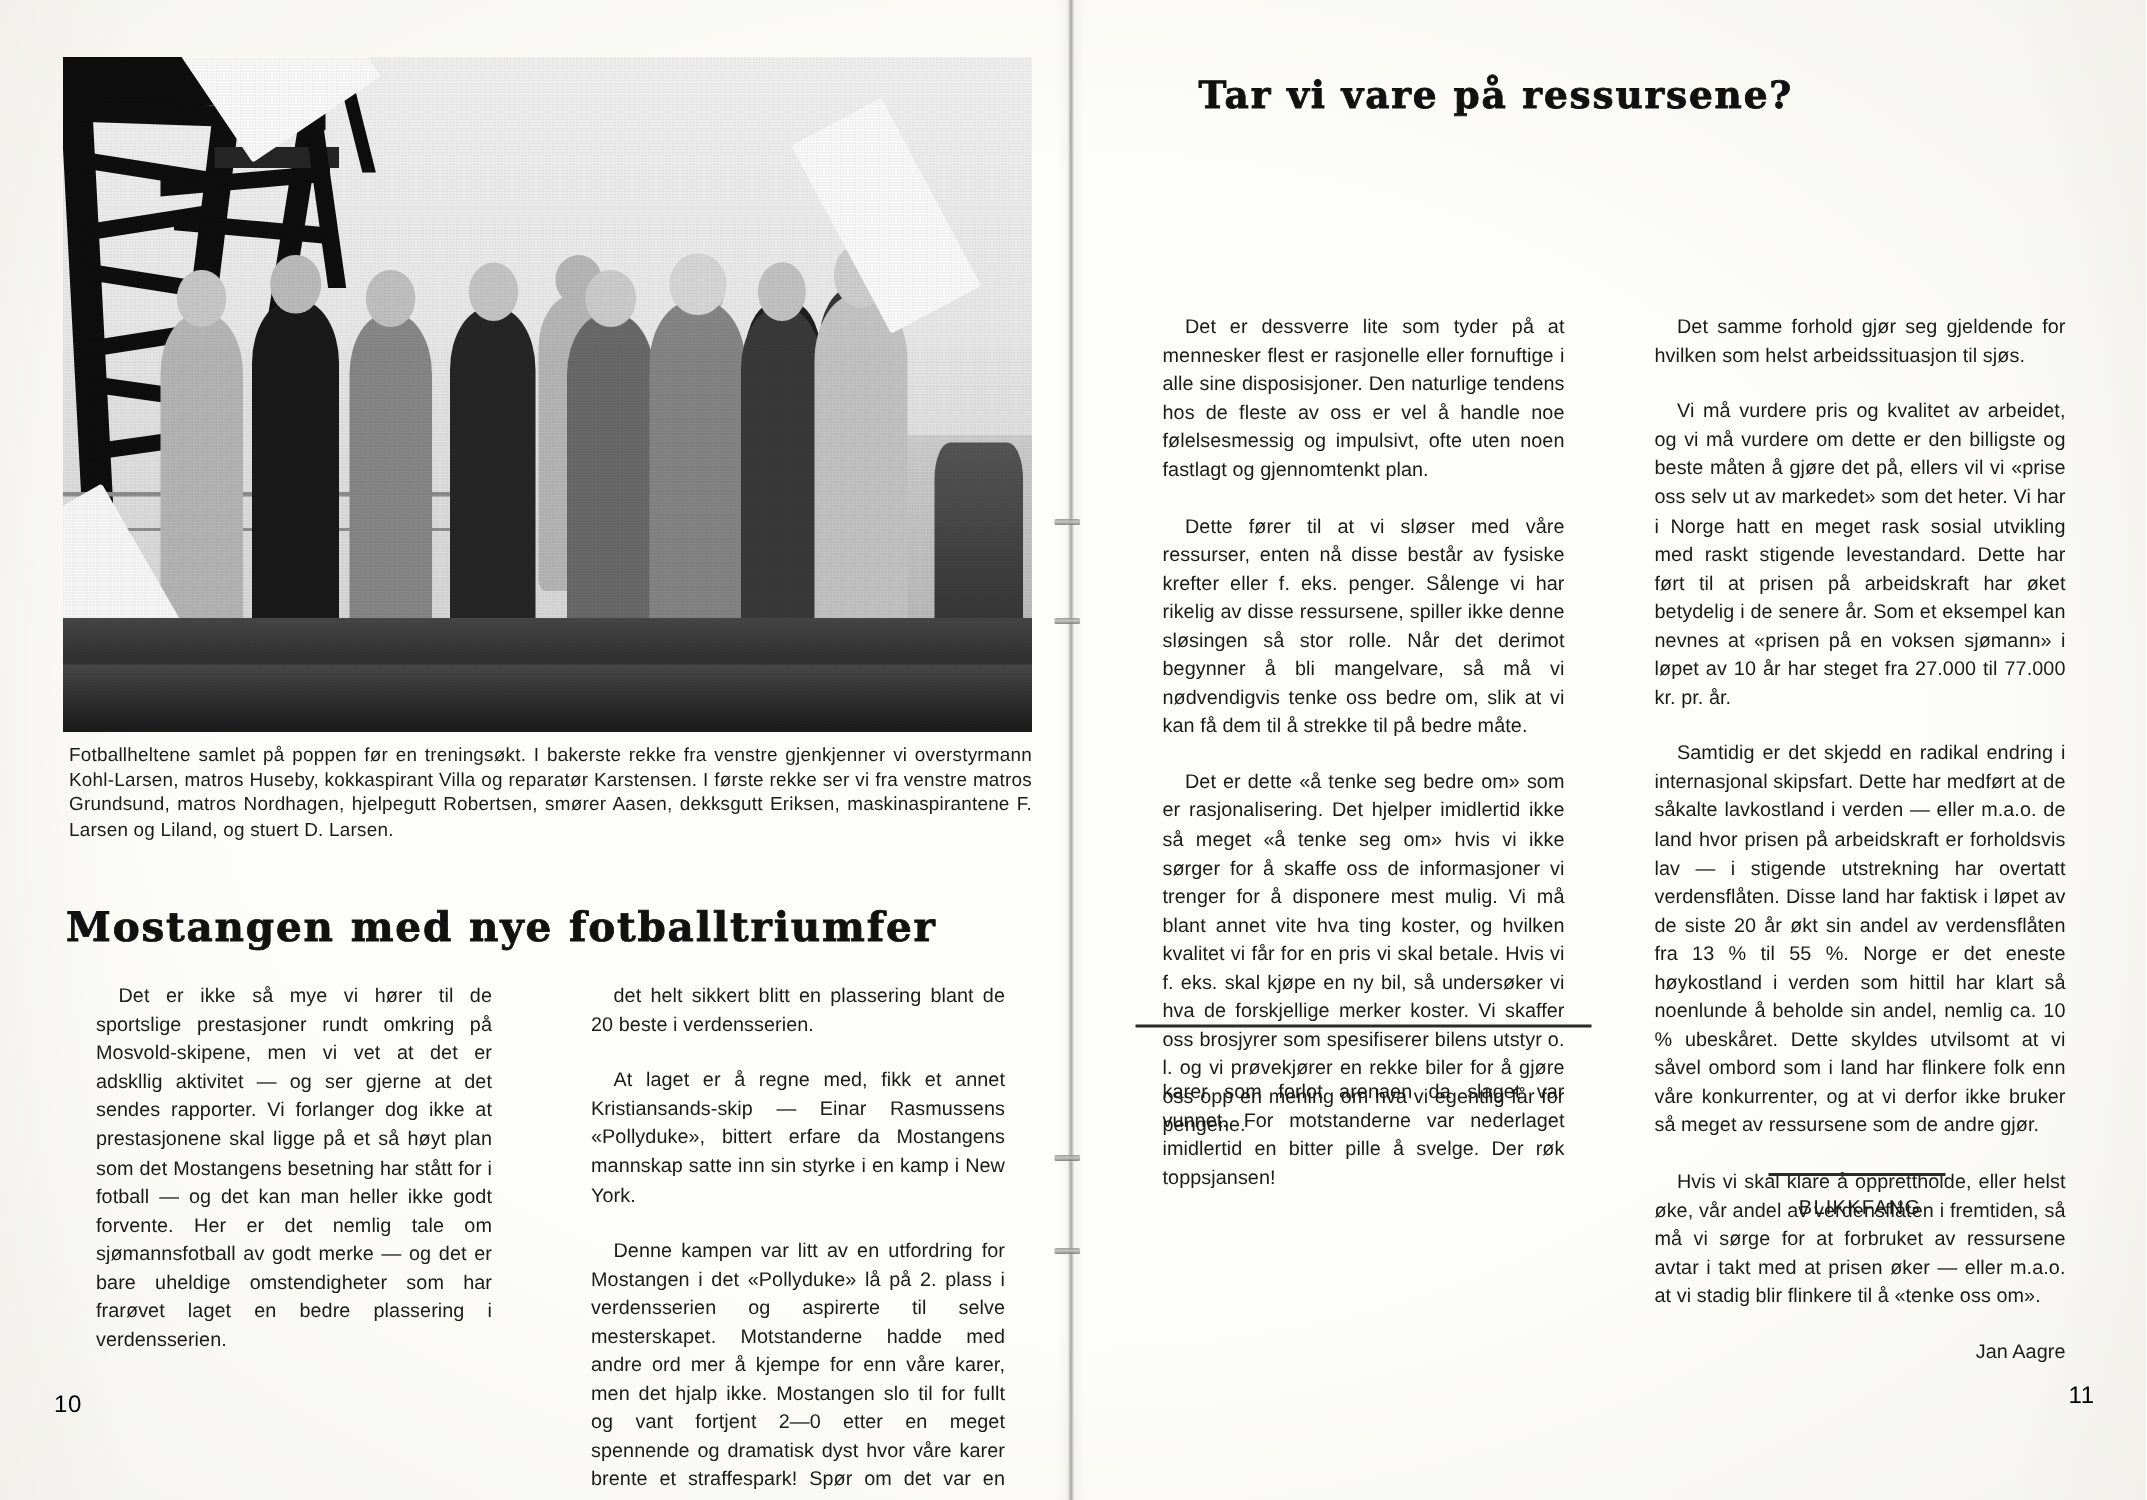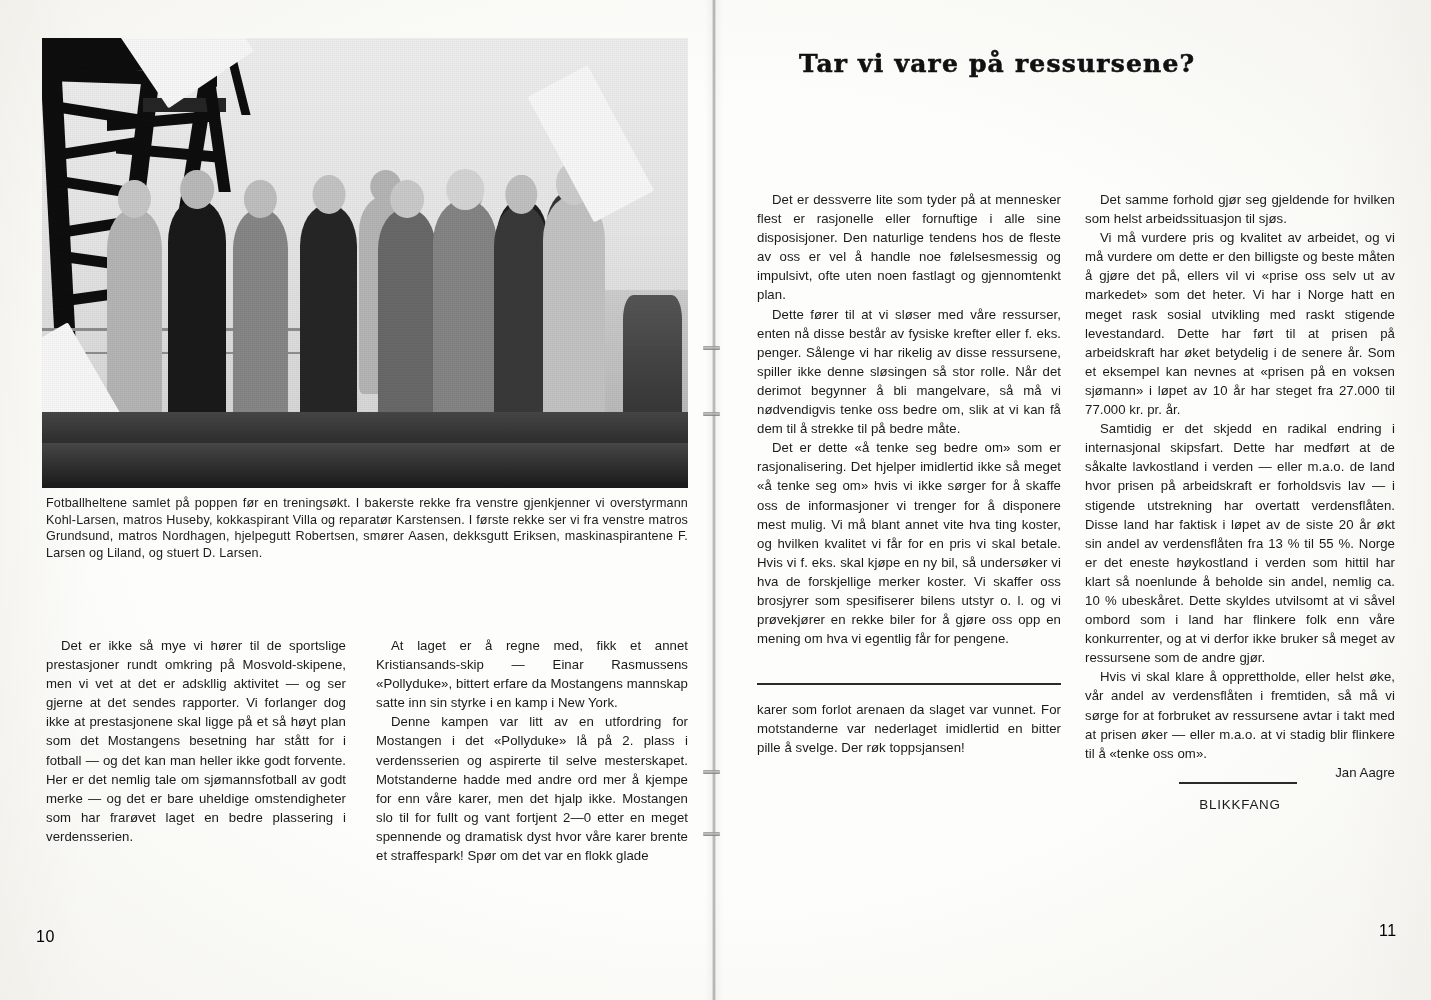--- a/index.html
+++ b/index.html
@@ -203,21 +203,21 @@
   .col {
     position: absolute;
     font-size: 13.2px;
     line-height: 19.1px;
     text-align: justify;
     text-justify: inter-word;
     color: #1a1a1a;
     letter-spacing: .05px;
     hyphens: none;
   }
-  .col p { margin: 0; text-indent: 15px; }
+  .col p { margin: 18px; text-indent: 15px; }
   .col p.noindent { text-indent: 0; }
 
   #L-col1 { left: 46px;  top: 636px; width: 300px; }
   #L-col2 { left: 376px; top: 636px; width: 312px; }
 
   #R-col1 { left: 36px;  top: 190px; width: 304px; }
   #R-col2 { left: 364px; top: 190px; width: 310px; }
   #R-col1b{ left: 36px;  top: 700px; width: 304px; }
 
   
@@ -347,26 +347,28 @@
       </div>
 
       <div class="ph-layer" id="ph-bollard"></div>
       <div class="ph-layer" id="ph-deck"></div>
       <div class="ph-layer" id="ph-deck-sheen"></div>
       <div class="ph-layer" id="ph-grain"></div>
     </div>
 
     <div id="caption">Fotballheltene samlet på poppen før en treningsøkt. I bakerste rekke fra venstre gjenkjenner vi overstyrmann Kohl-Larsen, matros Huseby, kokkaspirant Villa og reparatør Karstensen. I første rekke ser vi fra venstre matros Grundsund, matros Nordhagen, hjelpegutt Robertsen, smører Aasen, dekksgutt Eriksen, maskinaspirantene F. Larsen og Liland, og stuert D. Larsen.</div>
 
+    <h2 id="headline-left" class="slab-head">Mostangen med nye fotballtriumfer</h2>
 
     <div class="col" id="L-col1">
       <p>Det er ikke så mye vi hører til de sportslige prestasjoner rundt omkring på Mosvold-skipene, men vi vet at det er adskllig aktivitet — og ser gjerne at det sendes rapporter. Vi forlanger dog ikke at prestasjonene skal ligge på et så høyt plan som det Mostangens besetning har stått for i fotball — og det kan man heller ikke godt forvente. Her er det nemlig tale om sjømannsfotball av godt merke — og det er bare uheldige omstendigheter som har frarøvet laget en bedre plassering i verdensserien.</p>
     </div>
 
     <div class="col" id="L-col2">
+      <p>det helt sikkert blitt en plassering blant de 20 beste i verdensserien.</p>
       <p>At laget er å regne med, fikk et annet Kristiansands-skip — Einar Rasmussens «Pollyduke», bittert erfare da Mostangens mannskap satte inn sin styrke i en kamp i New York.</p>
       <p>Denne kampen var litt av en utfordring for Mostangen i det «Pollyduke» lå på 2. plass i verdensserien og aspirerte til selve mesterskapet. Motstanderne hadde med andre ord mer å kjempe for enn våre karer, men det hjalp ikke. Mostangen slo til for fullt og vant fortjent 2—0 etter en meget spennende og dramatisk dyst hvor våre karer brente et straffespark! Spør om det var en flokk glade</p>
     </div>
 
     <div class="folio" id="folio-left">10</div>
   </div>
 
   <div id="gutter"></div>
   <div class="staple s1"></div>
   <div class="staple s2"></div>

